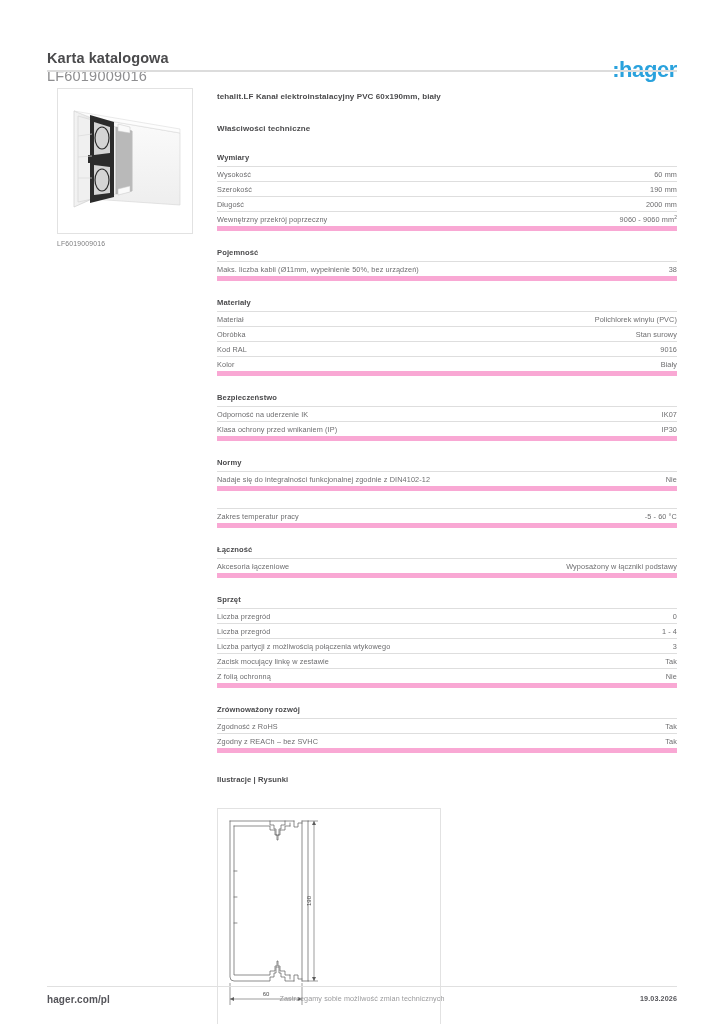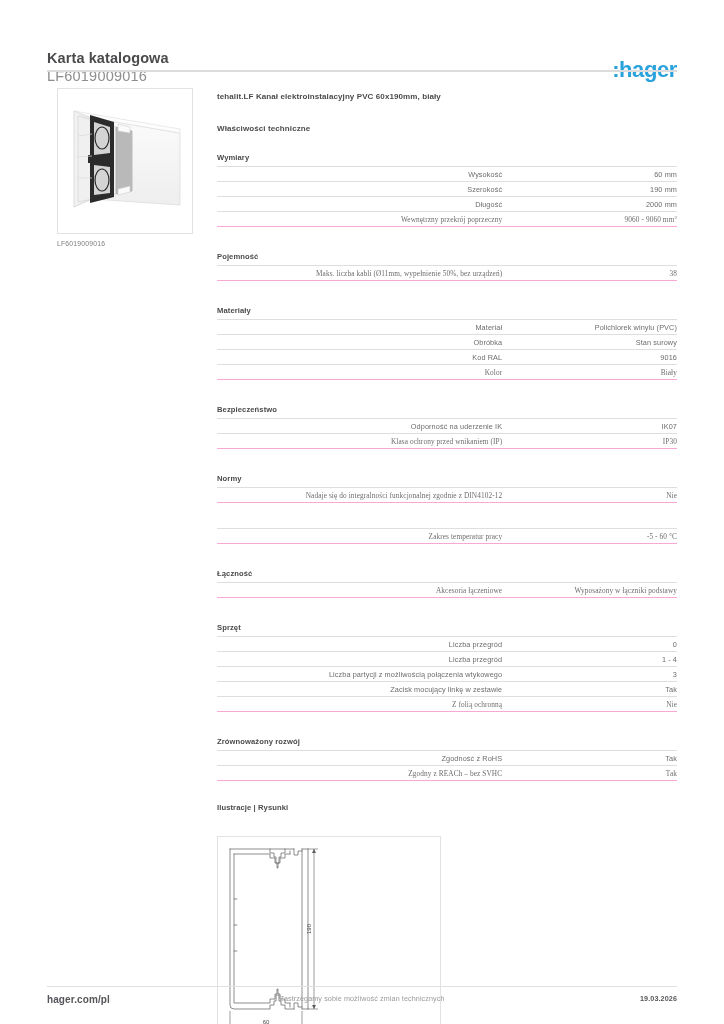--- a/index.html
+++ b/index.html
@@ -90,21 +90,21 @@
   }
   .section-title {
     font-size: 8px;
     font-weight: bold;
     color: #4b4b4d;
     letter-spacing: .1px;
   }
   .props-head {
     margin-bottom: 20px;
   }
-  .group { margin-bottom: 8px; }
+  .group { margin-bottom: 0; }
   .group-title {
     font-size: 7.6px;
     font-weight: bold;
     color: #4b4b4d;
     letter-spacing: .1px;
     padding-bottom: 4px;
   }
   .spec-table {
     width: 100%;
     border-collapse: collapse;
@@ -113,23 +113,23 @@
   .spec-table tr { height: 14.6px; }
   .spec-table td {
     border-top: 1px solid #dedede;
     font-size: 7.3px;
     color: #6d6d6f;
     letter-spacing: .1px;
     padding: 3px 0 2px 0;
     vertical-align: middle;
     line-height: 9px;
   }
-  .spec-table td.label { text-align: right; width: 62%; }
+  .spec-table td.label { text-align: left; width: 62%; }
   .spec-table td.value { text-align: right; width: 38%; }
-  .spec-table tr:last-child td { border-bottom: 1px solid #f9a8d4; font-family: Liberation Serif, serif; }
+  .spec-table tr:last-child td { border-bottom: 5px solid #f9a8d4; }
   .group-gap { height: 17px; }
 
   
   .draw-title {
     font-size: 7.6px;
     font-weight: bold;
     color: #4b4b4d;
     letter-spacing: .1px;
     margin-top: 22px;
     margin-bottom: 24px;

